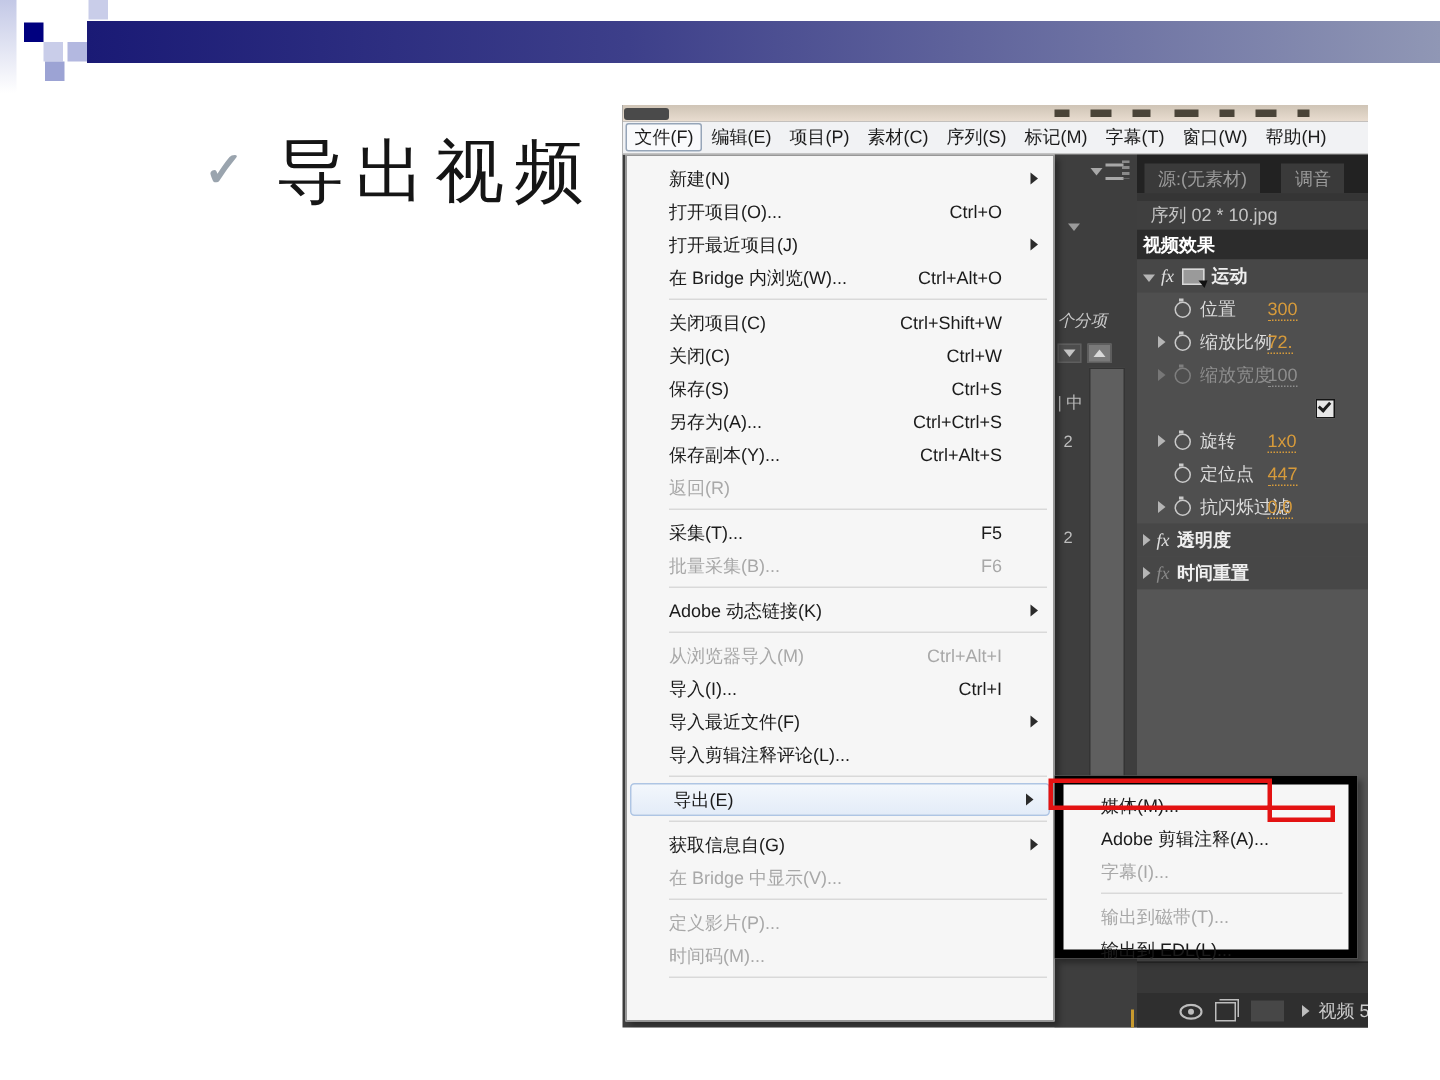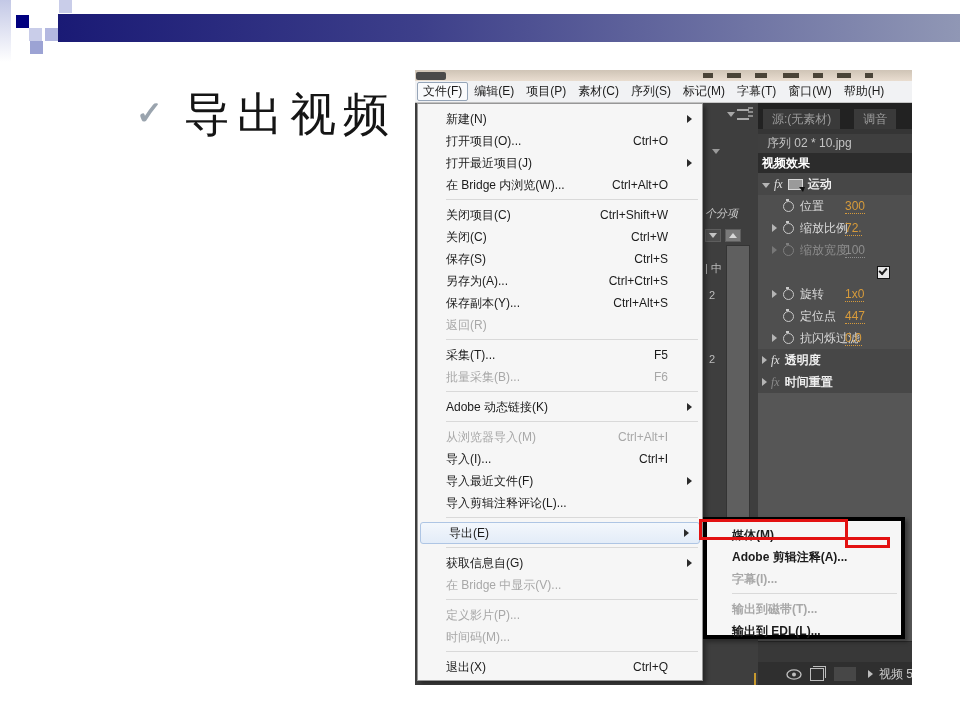--- a/index.html
+++ b/index.html
@@ -23,21 +23,21 @@
   .tbar-tab{left:1px;top:2px;width:30px;height:8px;background:#4a4a4a;border-radius:2px;}
   .tbar-mark{top:3px;height:5px;background:#4a4438;}
 
   
   .mbar{left:0;top:11px;width:497px;height:22px;background:#f1f2f4;border-bottom:1px solid #c6c6c6;display:flex;align-items:center;padding:0 2px;box-sizing:border-box;}
   .mb-item{font-size:12px;color:#1b1b1b;padding:1px 6px;line-height:17px;white-space:nowrap;}
   .mb-item.active{border:1px solid #96a5b8;background:#f9fafc;border-radius:2px;padding:0 5px;}
 
   
   .filemenu{left:2px;top:33px;width:286px;height:578px;background:#f6f6f6;border:1px solid #979797;box-shadow:3px 3px 4px rgba(0,0,0,.35);box-sizing:border-box;padding-top:4px;z-index:5;}
-  .submenu{left:288px;top:447px;width:202px;height:122px;background:#f6f6f6;border:4px solid #000000;box-shadow:3px 3px 4px rgba(0,0,0,.35);box-sizing:border-box;padding-top:3px;z-index:6;font-weight:bold;}
+  .submenu{left:288px;top:447px;width:202px;height:122px;background:#f6f6f6;border:6px solid #000000;box-shadow:3px 3px 4px rgba(0,0,0,.35);box-sizing:border-box;padding-top:3px;z-index:6;}
   .mi{position:relative;height:22px;display:flex;align-items:center;padding-left:28px;font-size:12px;color:#1b1b1b;white-space:nowrap;}
   .submenu .mi{padding-left:25px;}
   .mi .sc{position:absolute;right:34px;color:#1b1b1b;}
   .mi .arr{position:absolute;right:10px;width:0;height:0;border-left:5px solid #2b2b2b;border-top:4px solid transparent;border-bottom:4px solid transparent;}
   .mi.dis,.mi.dis .sc{color:#a8a8a8;}
   .mi.hl{background:linear-gradient(180deg,#f3f7fc,#e3ecf8);border:1px solid #aec5e4;border-radius:3px;box-sizing:border-box;margin:0 2px;}
   .sep{height:1px;background:#d9d9d9;margin:3px 4px 4px 28px;}
   .submenu .sep{margin-left:25px;}
 
   
@@ -336,24 +336,20 @@
       <span>在 Bridge 中显示(V)...</span>
     </div>
     <div class="sep"></div>
     <div class="mi dis">
       <span>定义影片(P)...</span>
     </div>
     <div class="mi dis">
       <span>时间码(M)...</span>
     </div>
     <div class="sep"></div>
-    <div class="mi">
-      <span>退出(X)</span>
-      <span class="sc">Ctrl+Q</span>
-    </div>
   </div>
 
   <div class="abs submenu">
     <div class="mi">
       <span>媒体(M)...</span>
     </div>
     <div class="mi">
       <span>Adobe 剪辑注释(A)...</span>
     </div>
     <div class="mi dis">

